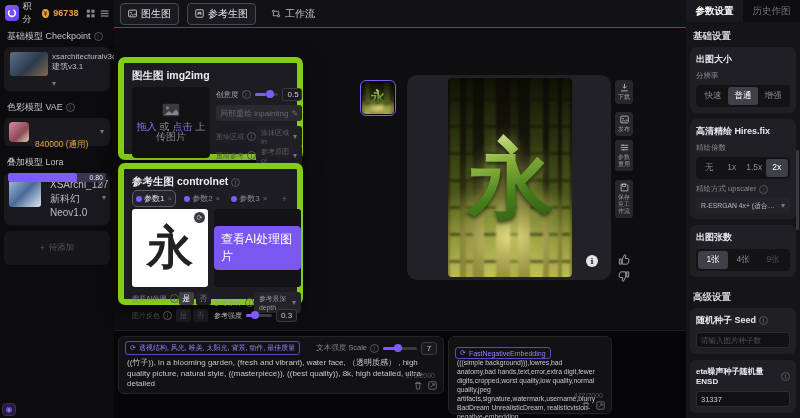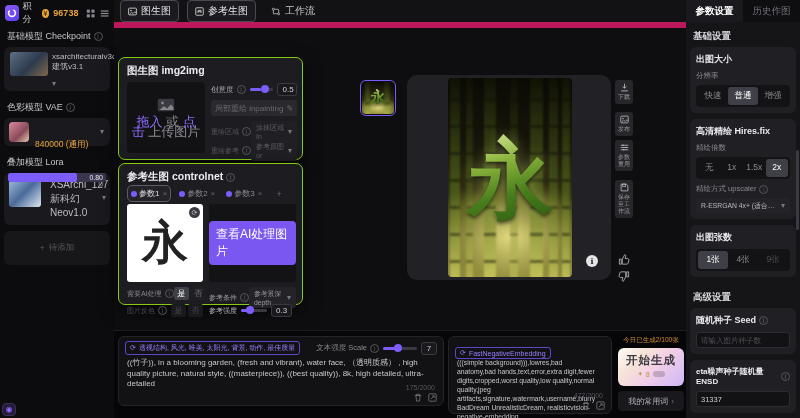--- a/index.html
+++ b/index.html
@@ -40,32 +40,32 @@
   .thumb-vae { width:20px; height:20px; border-radius:4px; background:linear-gradient(135deg,#d98a9a,#8a4a5a 60%,#e8d0b0); }
   .thumb-lora { width:32px; height:30px; border-radius:3px; background:linear-gradient(135deg,#aac4de,#4a6a9a 50%,#dde8f2); }
   .lora-bar { position:relative; height:9px; border-radius:2px; background:#3a3650; overflow:hidden; margin:3px 4px 4px 4px; }
   .lora-fill { position:absolute; left:0; top:0; bottom:0; width:70%; background:#7c5cfa; border-radius:2px; }
   .lora-weight { position:absolute; right:3px; top:0; font-size:7px; color:#e8e8ee; line-height:9px; }
   #add-box { margin:6px 4px; height:34px; border-radius:6px; background:#17171a; display:flex; align-items:center; justify-content:center; gap:4px; color:#55555c; font-size:8.5px; }
   #float-widget { left:2px; top:403px; width:14px; height:13px; border-radius:4px; background:#241c3a; border:1px solid #3a2f5e; display:flex; align-items:center; justify-content:center; color:#8f6bff; font-size:8px; }
 
   
   #main { left:114px; top:0; width:572px; height:418px; background:#0e0e10; }
-  #tabstrip { height:28px; border-bottom:6px solid #be185d; display:flex; align-items:center; gap:8px; padding-left:6px; background:#121214; }
+  #tabstrip { height:28px; border-bottom:1px solid #be185d; display:flex; align-items:center; gap:8px; padding-left:6px; background:#121214; }
   .nav-tab { display:flex; align-items:center; gap:4px; border:1px solid #4a4a52; border-radius:4px; padding:3px 7px; font-size:10px; color:#e4e4e8; background:#1b1b1f; }
   .nav-tab.plain { border:none; background:none; color:#c8c8cc; }
   #promptzone { left:0; top:330px; width:572px; height:88px; background:#060608; border-top:1px solid #1c1c20; }
 
   
-  .panel { background:#1d1d21; border:1px solid #84cc16; border-radius:7px; box-shadow:0 6px 18px rgba(0,0,0,.55); }
+  .panel { background:#1d1d21; border:6px solid #84cc16; border-radius:7px; box-shadow:0 6px 18px rgba(0,0,0,.55); }
   #p-img2img { left:4px; top:57px; width:185px; height:103px; }
   .p-title { font-size:10.5px; font-weight:bold; color:#ececf0; padding:6px 8px 0 8px; display:flex; align-items:center; }
   #upload { position:absolute; left:8px; top:24px; width:78px; height:71px; background:#121215; border-radius:4px;
             display:flex; flex-direction:column; align-items:center; justify-content:center; gap:5px; text-align:center; }
-  #upload .up-txt { font-size:13px; color:#8a8a90; line-height:10px; padding:0 4px; }
+  #upload .up-txt { font-size:10px; color:#8a8a90; line-height:10px; padding:0 4px; }
   .purple { color:#8f6bff; }
   .i2i-row { position:absolute; left:92px; width:86px; display:flex; align-items:center;justify-content:space-between; }
   .lbl-sm { font-size:7.5px; color:#a8a8ae; white-space:nowrap; display:flex; align-items:center; }
   .lbl-dim { font-size:7px; color:#55555c; white-space:nowrap; display:flex; align-items:center; }
   #inpaint-btn { position:absolute; left:92px; top:42px; width:86px; height:16px; background:#29292e; border-radius:3px;
                  color:#68686e; font-size:8px; display:flex; align-items:center; justify-content:center; gap:3px; }
   .sel.dim { color:#5c5c62; background:#202024; }
 
   
   #p-cnet { left:4px; top:163px; width:185px; height:142px; }
@@ -102,21 +102,21 @@
      filter:drop-shadow(0 2px 2px rgba(0,0,0,.65)) drop-shadow(0 0 7px rgba(214,232,122,.4)); }
   #info-dot { position:absolute; right:13px; bottom:13px; width:12px; height:12px; border-radius:50%; background:#e4e4e6; color:#222;
               font-size:8px; font-weight:bold; line-height:12px; text-align:center; font-family:"DejaVu Serif", serif; }
   .tool-btn { position:absolute; left:501px; width:18px; background:#26262b; border-radius:3px; color:#a9a9b0;
               display:flex; flex-direction:column; align-items:center; padding:3px 1px; gap:2px; }
   .tool-lbl { font-size:6px; line-height:7px; color:#9a9aa0; text-align:center; word-break:break-all; }
   .thumbs { position:absolute; left:504px; color:#9a9aa0; }
 
   
   .pr-card { position:absolute; top:336px; background:#121215; border:1px solid #232328; border-radius:6px; }
-  #pr-pos { left:4px; width:326px; height:70px; }
+  #pr-pos { left:4px; width:326px; height:58px; }
   #pr-neg { left:334px; width:164px; height:78px; }
   .pill { display:inline-flex; align-items:center; gap:3px; border:1px solid #5f46c8; border-radius:3px;
           padding:1px 4px; color:#9b7dff; font-size:7px; max-width:180px; white-space:nowrap; overflow:hidden; text-overflow:ellipsis; }
   .pr-text { position:absolute; left:8px; right:8px; top:21px; font-size:8px; line-height:10.5px; color:#c6c6cc; overflow:hidden; }
   .pr-count { position:absolute; right:8px; font-size:7px; color:#55555c; }
   .pr-icons { position:absolute; right:6px; bottom:3px; display:flex; gap:6px; color:#77777e; }
 
   
   #gen-col { position:absolute; left:504px; top:336px; width:66px; }
   #gen-today { text-align:center; font-size:6.5px; color:#d78f3c; white-space:nowrap; }
@@ -481,35 +481,20 @@
         <svg width="8" height="9" viewBox="0 0 10 11">
           <path d="M1 3h8M3 3V1.5h4V3M2.5 3l.6 7h3.8l.6-7" fill="none" stroke="#77777e" stroke-width="1"></path>
         </svg>
         <svg width="9" height="9" viewBox="0 0 11 11">
           <rect x="1" y="1" width="9" height="9" rx="1" fill="none" stroke="#77777e" stroke-width="1"></rect>
           <path d="M3.5 7.5L7.5 3.5M7.5 3.5h-2.4M7.5 3.5v2.4" fill="none" stroke="#77777e" stroke-width="1"></path>
         </svg>
       </div>
     </div>
 
-    <div id="gen-col">
-      <div id="gen-today">今日已生成2/100张</div>
-      <div id="gen-btn">
-        <div class="t">开始生成</div>
-        <div id="gen-cost">
-          <span class="c">✦</span>
-          <span class="c">8</span>
-          <span class="pillette"></span>
-        </div>
-      </div>
-      <div id="fav-btn">
-        <span>我的常用词</span>
-        <span style="color:#77777e">›</span>
-      </div>
-    </div>
   </div>
 
   <div id="params" class="abs">
     <div id="pp-tabs">
       <div class="t on">参数设置</div>
       <div class="t off">历史作图</div>
     </div>
 
     <div class="sec-lbl">基础设置</div>
 

